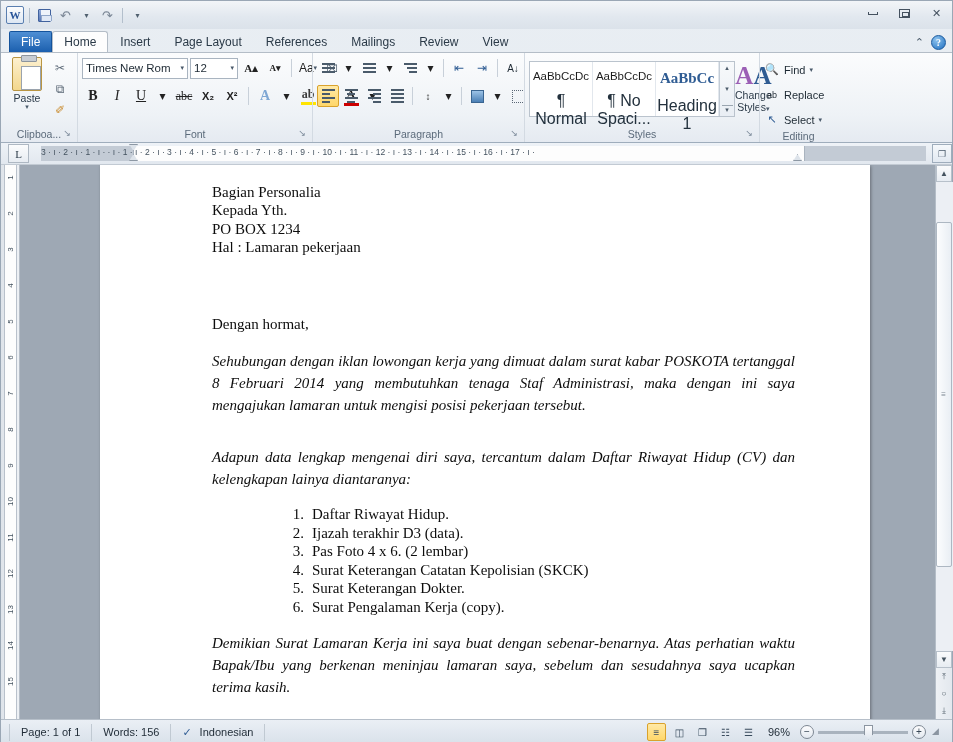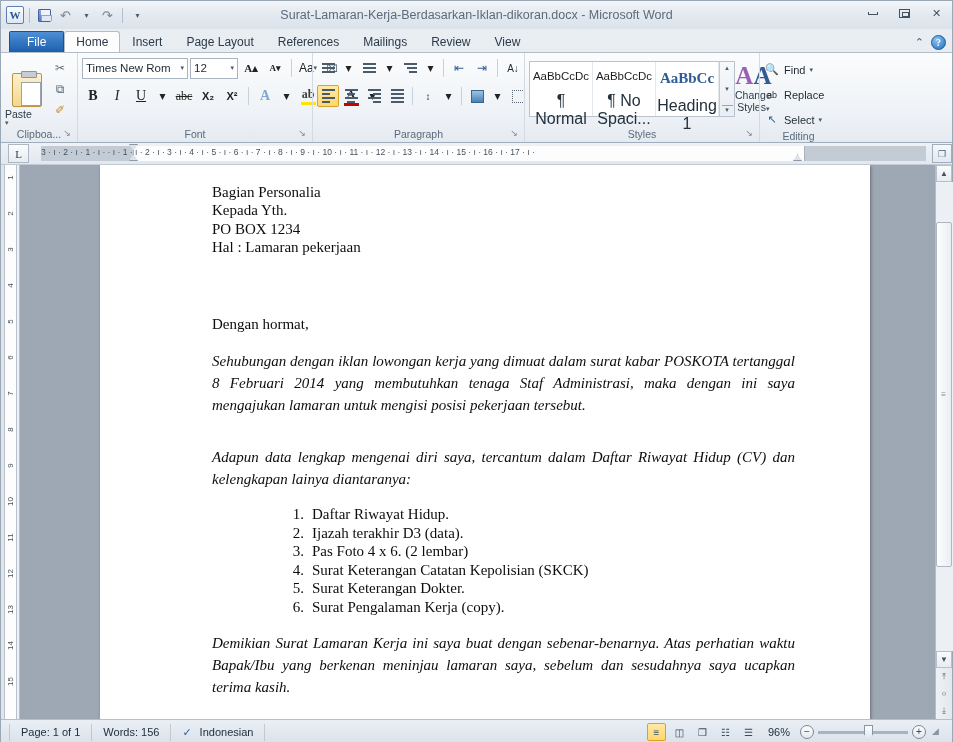--- a/index.html
+++ b/index.html
@@ -38,21 +38,21 @@
   .wb .mn { width:10px;height:3px;border:1px solid #44515f;border-top:none; }
   .wb .mx { width:11px;height:9px;border:1px solid #44515f; position:relative;}
   .wb .mx:after{content:"";position:absolute;left:2px;top:2px;width:5px;height:3px;border:1px solid #44515f;}
 
   
   .tabs { height:23px; display:flex; align-items:flex-end; padding-left:8px;
           position:relative; background:transparent; }
   .tab { height:21px; line-height:21px; padding:0 11px; font-size:12px; color:#2b3a48;
          border:1px solid transparent; border-bottom:none; cursor:default; }
   .tab.file { background:linear-gradient(#4f8fd4,#1b5fae); color:#fff; font-weight:normal;
-      border-radius:2px 2px 0 0; padding:0 17px; border-color:#14539c; }
+      border-radius:2px 2px 0 0; padding:0 11px; border-color:#14539c; }
   .tab.active { background:#fdfdfd; border-color:#b4bdc7; border-radius:3px 3px 0 0; }
   .ribhelp { position:absolute; right:6px; bottom:2px; display:flex; align-items:center; gap:7px;}
   .collapse { color:#4a5b6b; font-size:11px; }
   .qmark { width:15px;height:15px;border-radius:50%;
     background:radial-gradient(circle at 35% 28%,#8fc4ef,#1f6fc0);
     border:1px solid #1a5a9e; color:#fff; font-size:10px; font-weight:bold;
     line-height:13px; text-align:center; font-family:"Liberation Serif",serif;}
 
   
   .ribbon { height:91px; background:linear-gradient(#fbfcfd,#eef2f6 70%,#e5eaf1);
@@ -62,21 +62,21 @@
   .grp + .grp { border-left:1px solid #d3dae2; }
   .grp .body { flex:1; display:flex; align-items:flex-start; }
   .glabel { height:14px; font-size:10.5px; color:#5c6b7b; text-align:center;
       position:relative; }
   .dlaunch { position:absolute; right:1px; top:0px; width:10px;height:10px;
       font-size:9px; color:#7a8899; }
 
   
   .clip { width:76px; }
   .clipin { display:flex; gap:2px; padding-top:1px;}
-  .pasteBtn { width:44px; text-align:left; font-size:10.5px; color:#2b3a48;margin-top:16px; }
+  .pasteBtn { width:44px; text-align:center; font-size:10.5px; color:#2b3a48; }
   .pasteIcon { width:30px;height:34px; margin:0 auto 1px;
      background:linear-gradient(#fdf0cf,#f3d78d); border:1px solid #b99542; border-radius:2px;
      position:relative; }
   .pasteIcon:before{content:"";position:absolute;left:8px;top:-3px;width:14px;height:5px;
      background:#c8cdd3;border:1px solid #8c949d;border-radius:1px;}
   .pasteIcon:after{content:"";position:absolute;left:8px;top:8px;width:18px;height:22px;
      background:#fff;border:1px solid #9aa3ad;}
   .pcaret { font-size:7px; color:#4a5b6b; line-height:6px; }
   .clipside { display:flex; flex-direction:column; gap:4px; padding-top:2px; }
   .mini { width:18px;height:17px; font-size:12px; color:#5a6775; display:flex;
@@ -221,21 +221,20 @@
       <div class="qsep"></div>
       <div class="qbtn">
           <div class="savei"></div>
         </div>
       <div class="qbtn arrw">↶</div>
       <div class="qbtn tdrop">▾</div>
       <div class="qbtn arrw">↷</div>
       <div class="qsep"></div>
       <div class="qbtn tdrop">▾</div>
     </div>
-    <div class="title">Surat-Lamaran-Kerja-Berdasarkan-Iklan-dikoran.docx  -  Microsoft Word</div>
     <div class="wbtns">
       <div class="wb">
           <span class="mn"></span>
         </div>
       <div class="wb">
           <span class="mx"></span>
         </div>
       <div class="wb">✕</div>
     </div>
   </div>

